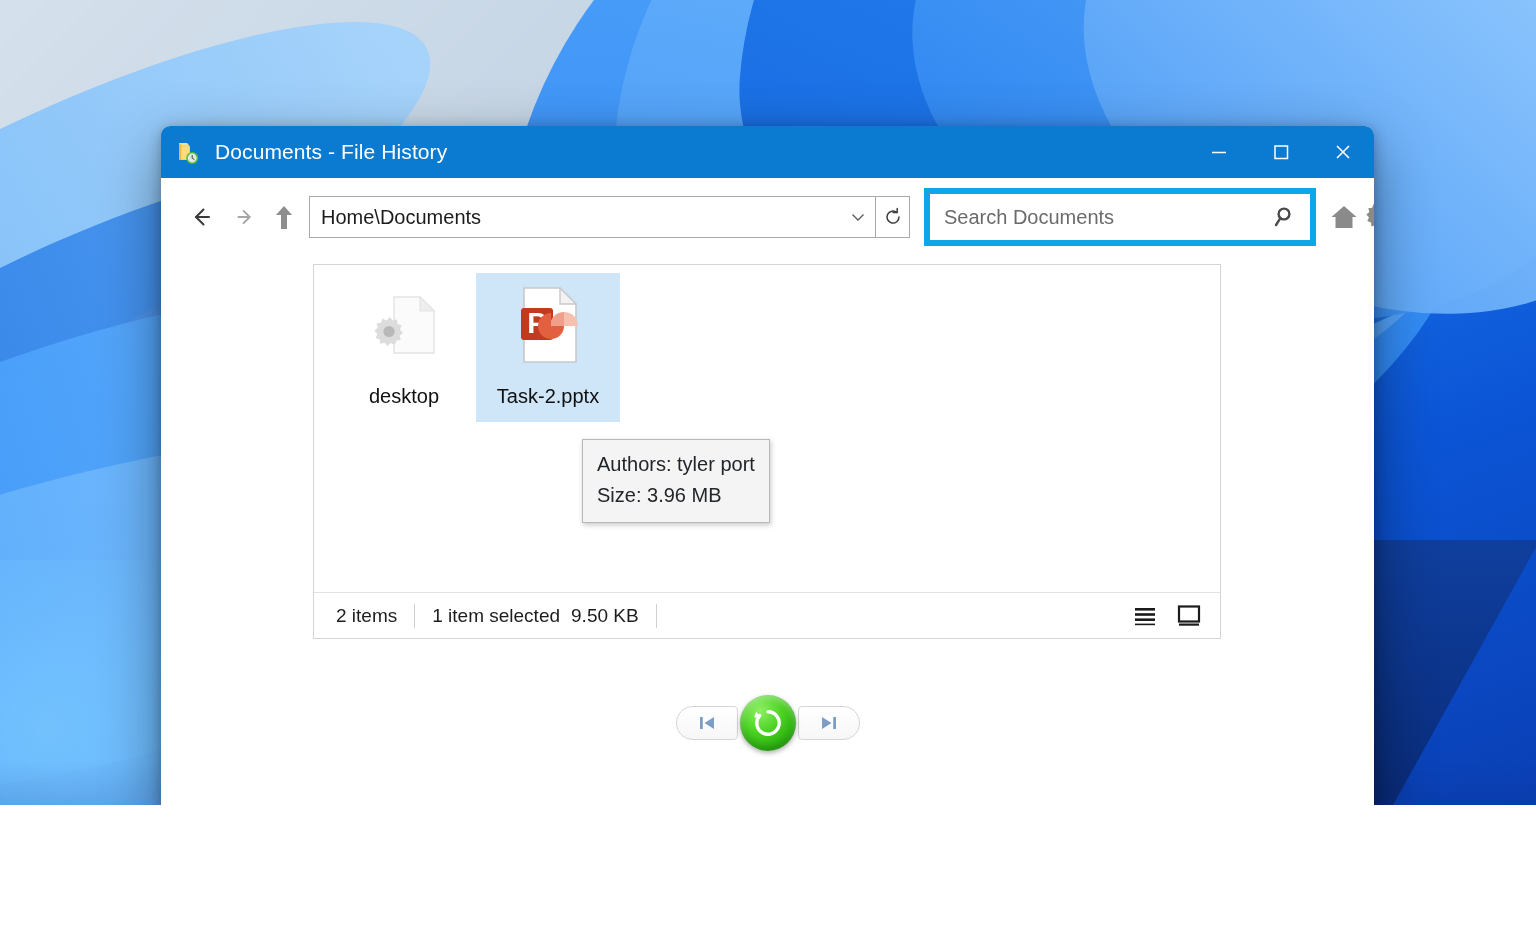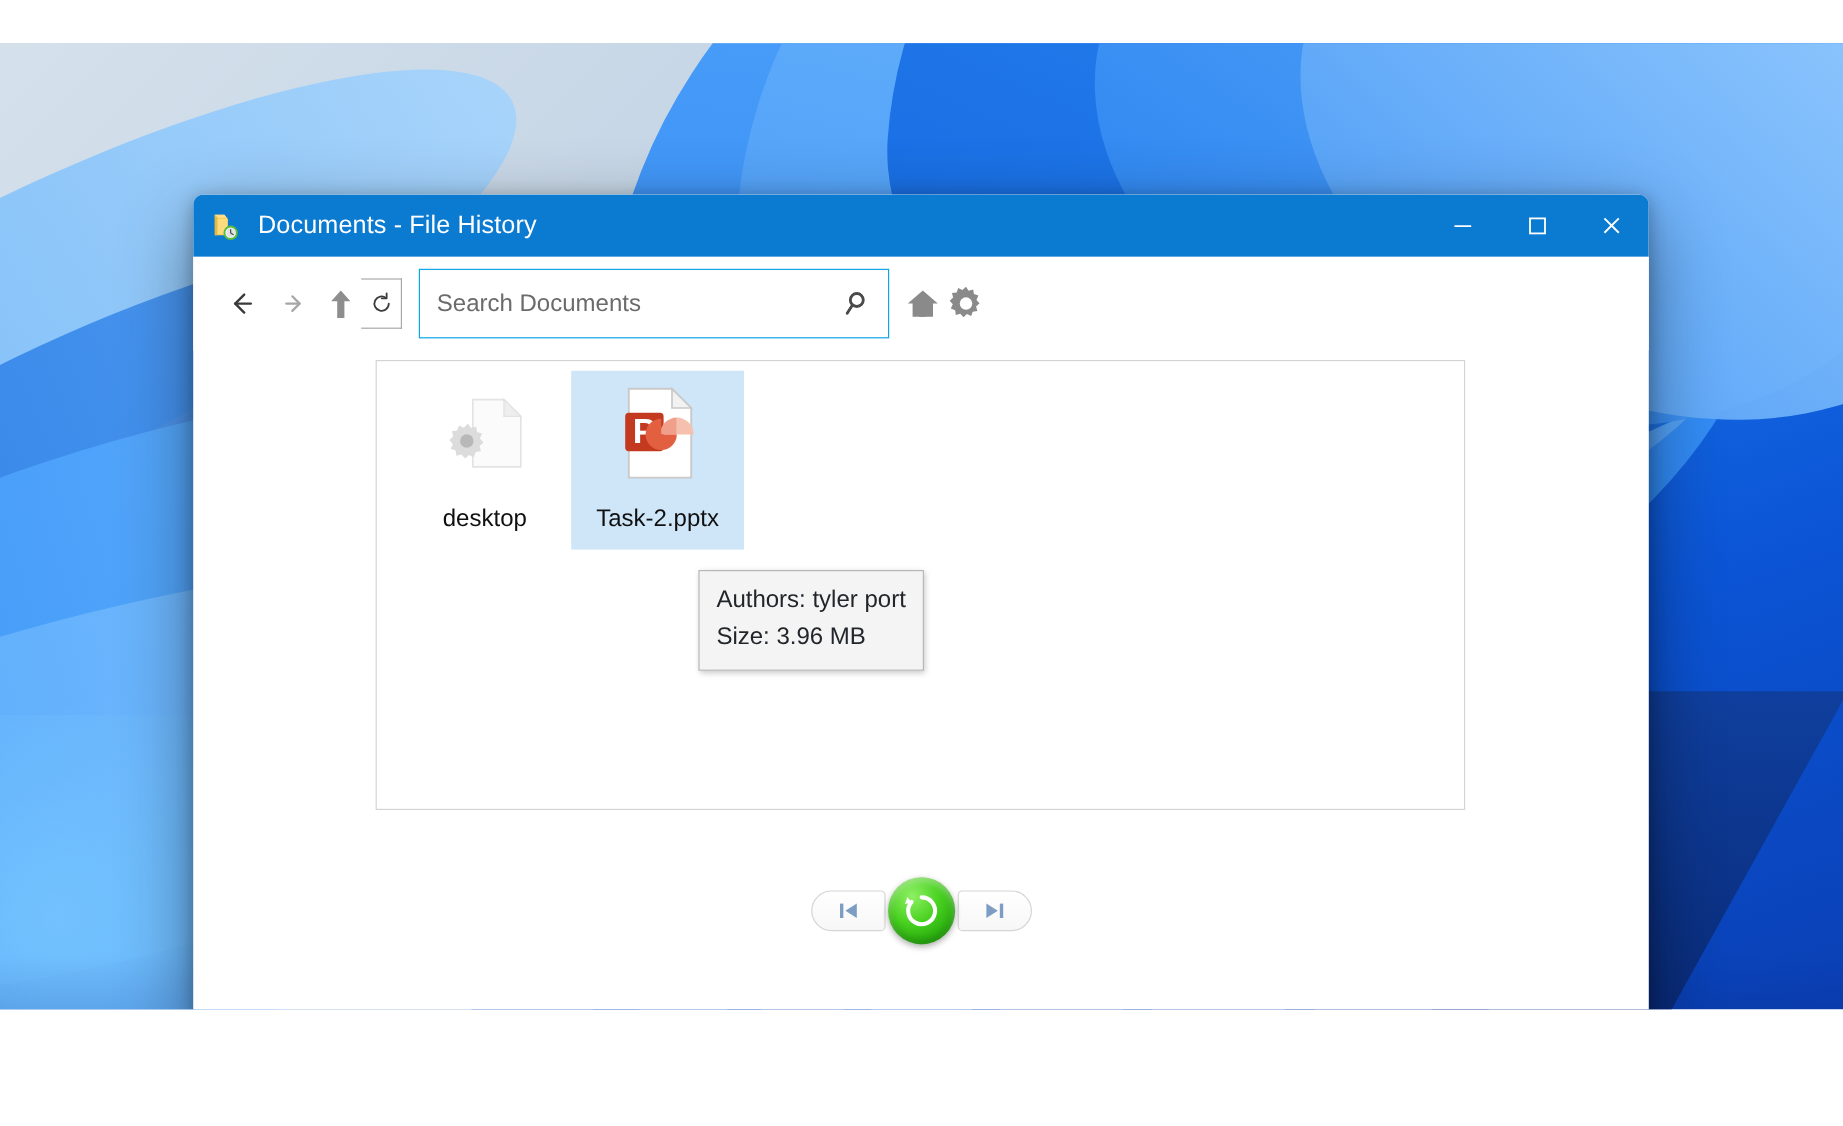--- a/index.html
+++ b/index.html
@@ -12,21 +12,20 @@
     font-family: "Liberation Sans", sans-serif;
   }
 
   
   #desktop {
     position: relative;
     width: 1536px;
     height: 805px;
     background: linear-gradient(160deg, #cfdcea 0%, #b9cde0 18%, #1a72e8 46%, #0b55d6 70%, #0a3fb4 100%);
     overflow: hidden;
-    margin-top: 36px;
   }
   .wp { position: absolute; pointer-events: none; }
 
   
   .wp-sky {
     left: -40px; top: -60px; width: 760px; height: 620px;
     background: linear-gradient(135deg, #d7e2ec 0%, #c6d6e6 55%, #a9c6e4 100%);
     border-radius: 0 0 70% 0;
     filter: blur(2px);
   }
@@ -164,21 +163,21 @@
     border: 1px solid #a9a9a9;
     border-left: none;
     background: #fff;
     display: flex; align-items: center; justify-content: center;
     flex: none;
   }
   #searchbox {
     margin-left: 14px;
     height: 58px;
     width: 392px;
-    border: 1px solid #0ea5e9;
+    border: 6px solid #0ea5e9;
     background: #fff;
     display: flex;
     align-items: center;
     flex: none;
   }
   #search-input {
     border: none; outline: none;
     font-family: "Liberation Sans", sans-serif;
     font-size: 20px;
     color: #5a5a5a;
@@ -390,20 +389,28 @@
           <path d="M13.5 8.5L20 15l-6.5 6.5" fill="none" stroke="#a6a6a6" stroke-width="2" stroke-linecap="round" stroke-linejoin="round"></path>
           <line x1="8" y1="15" x2="20" y2="15" stroke="#a6a6a6" stroke-width="2" stroke-linecap="round"></line>
         </svg>
       </div>
       <div class="navbtn" style="width:34px;">
         <svg width="28" height="30" viewBox="0 0 28 30">
           <path d="M14 4l8 9h-5v14h-6V13H6z" fill="#8e8e8e"></path>
         </svg>
       </div>
 
+      <div id="addressbar">
+        <div id="address-text">Home\Documents</div>
+        <div id="address-chevron">
+          <svg width="18" height="18" viewBox="0 0 18 18">
+              <path d="M3.5 6.5L9 12l5.5-5.5" fill="none" stroke="#5a5a5a" stroke-width="1.3"></path>
+            </svg>
+        </div>
+      </div>
       <div id="refreshbtn">
         <svg width="20" height="22" viewBox="0 0 20 22">
           <path d="M16 11a6 6 0 1 1-2.2-4.6" fill="none" stroke="#3c3c3c" stroke-width="1.5" stroke-linecap="round"></path>
           <path d="M14.2 2.4v4.2h-4.1" fill="none" stroke="#3c3c3c" stroke-width="1.5" stroke-linecap="round" stroke-linejoin="round"></path>
         </svg>
       </div>
 
       <div id="searchbox">
         <input id="search-input" type="text" placeholder="Search Documents" style="">
         <div id="search-icon-wrap">
@@ -463,20 +470,44 @@
           </div>
           <div class="filelabel">Task-2.pptx</div>
         </div>
 
         <div id="tooltip">
           <div>Authors: tyler port</div>
           <div>Size: 3.96 MB</div>
         </div>
       </div>
 
+      <div id="statusbar">
+        <span class="status-text">2 items</span>
+        <span class="status-div"></span>
+        <span class="status-text">1 item selected</span>
+        <span class="status-text" style="margin-left:11px;">9.50 KB</span>
+        <span class="status-div"></span>
+
+        <div id="viewtoggles">
+          <div class="viewbtn">
+            <svg width="26" height="22" viewBox="0 0 26 22">
+              <rect x="3" y="3" width="20" height="2.6" fill="#1b1b1b"></rect>
+              <rect x="3" y="8.2" width="20" height="2.6" fill="#1b1b1b"></rect>
+              <rect x="3" y="13.4" width="20" height="2.6" fill="#1b1b1b"></rect>
+              <rect x="3" y="18.6" width="20" height="1.6" fill="#1b1b1b"></rect>
+            </svg>
+          </div>
+          <div class="viewbtn">
+            <svg width="26" height="24" viewBox="0 0 26 24">
+              <rect x="3" y="2.5" width="20" height="15" fill="none" stroke="#1b1b1b" stroke-width="2.2"></rect>
+              <rect x="3" y="19.5" width="20" height="2.2" fill="#1b1b1b"></rect>
+            </svg>
+          </div>
+        </div>
+      </div>
     </div>
 
     <div id="bottombar">
       <div id="navcluster">
         <div class="pillbtn left">
           <svg width="22" height="18" viewBox="0 0 22 18">
             <rect x="4" y="3" width="2.8" height="12" fill="#7d9dc4"></rect>
             <path d="M18 3v12L8.5 9z" fill="#7d9dc4"></path>
           </svg>
         </div>

